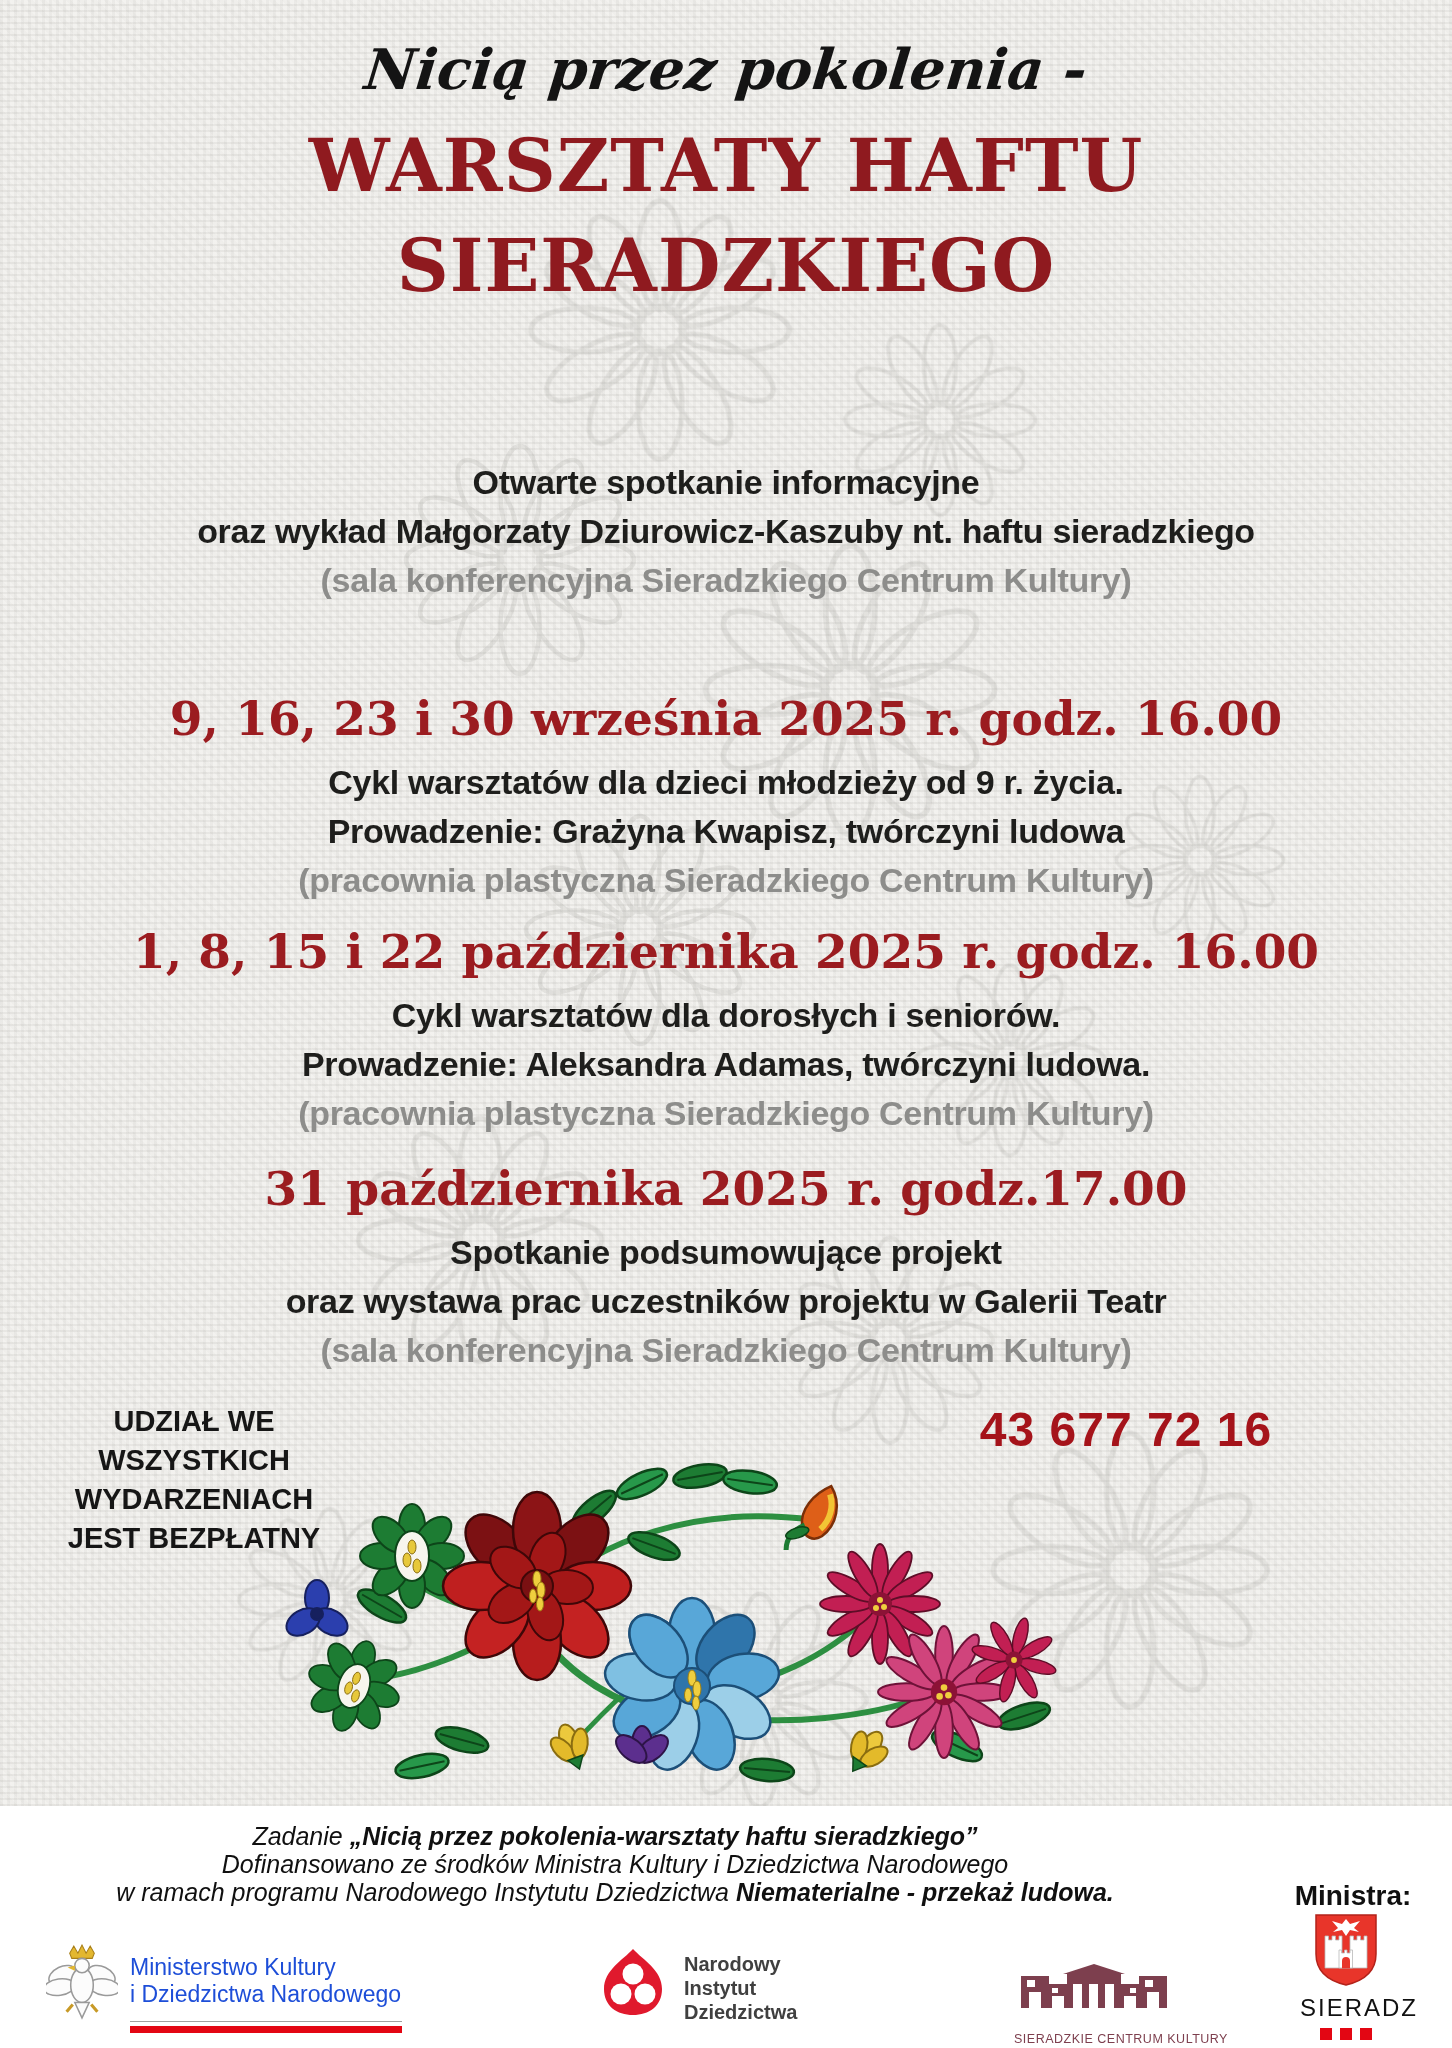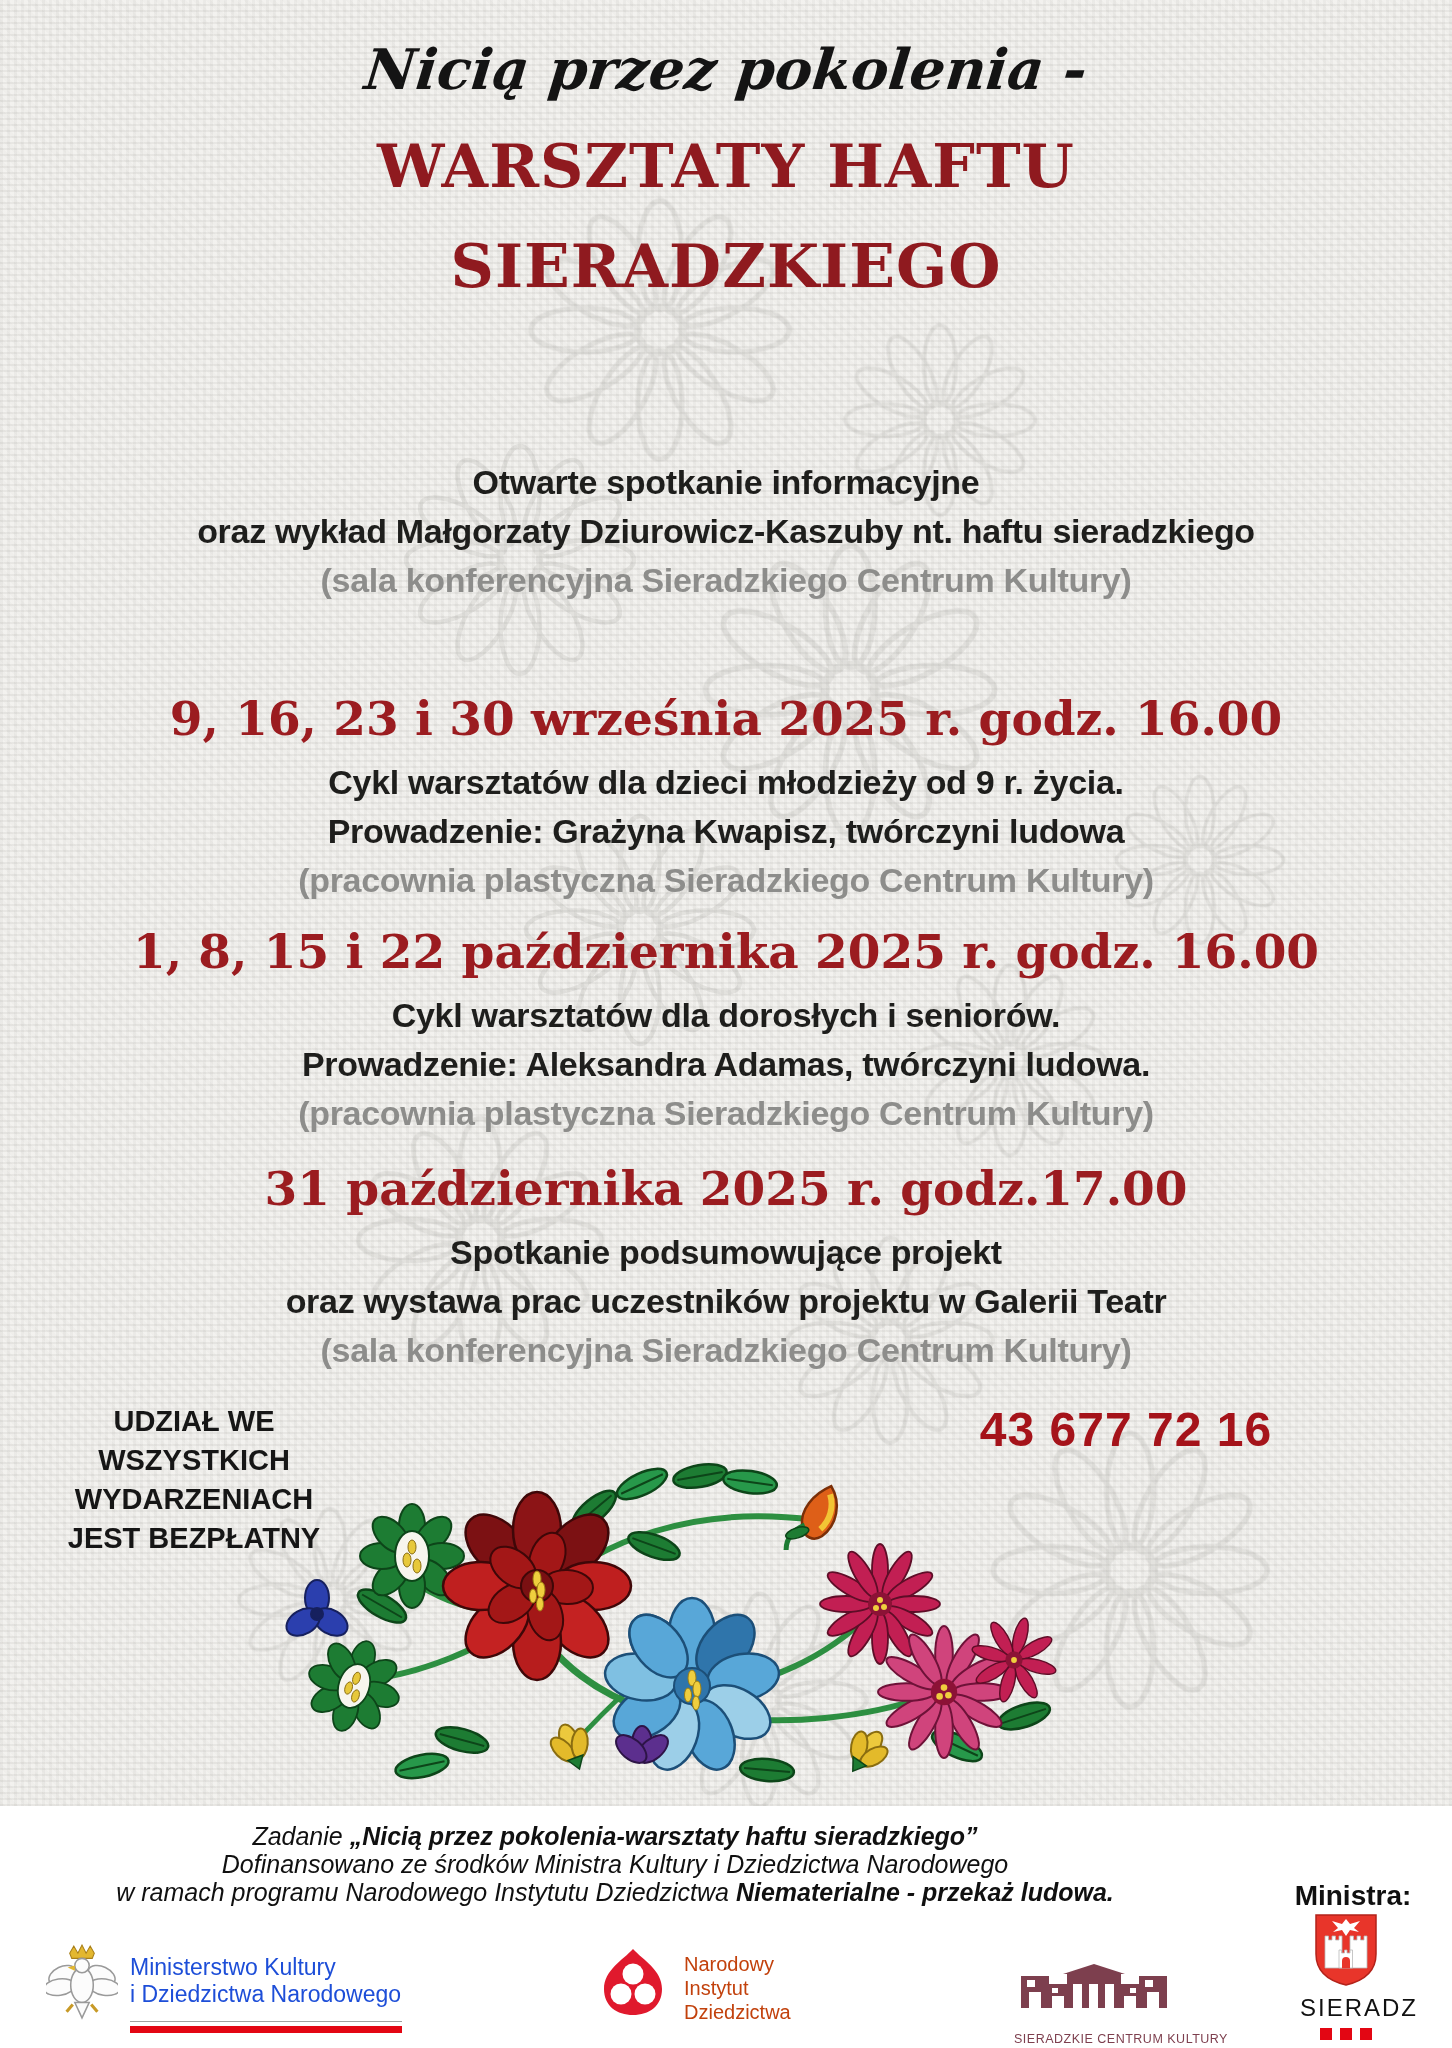--- a/index.html
+++ b/index.html
@@ -12,21 +12,21 @@
     background-image:
       repeating-linear-gradient(90deg, rgba(110,108,102,.06) 0 3px, rgba(255,255,255,0) 3px 7px),
       repeating-linear-gradient(0deg, rgba(110,108,102,.08) 0 2px, rgba(255,255,255,.05) 2px 6px),
       repeating-linear-gradient(45deg, rgba(120,118,112,.03) 0 4px, rgba(255,255,255,0) 4px 9px);}
   .wm{position:absolute;left:0;top:0;}
 
   .script-title{position:absolute;top:36px;left:0;width:100%;text-align:center;
     font-family:"DejaVu Serif",serif;font-style:italic;font-weight:700;
     font-size:56px;color:#141414;transform:skewX(-6deg);}
   .main-title{position:absolute;top:116px;left:0;width:100%;text-align:center;
-    font-family:"DejaVu Serif",serif;font-weight:700;font-size:60px;line-height:100px;
+    font-family:"DejaVu Serif",serif;font-weight:700;font-size:72px;line-height:100px;
     color:#8f1a1f;letter-spacing:1px;}
 
   .event{position:absolute;left:0;width:100%;text-align:center;}
   .event .date{font-family:"DejaVu Serif",serif;font-weight:700;font-size:47px;
     line-height:1;color:#9b1c20;margin:0 0 16px;}
   .event .bline{font-size:34px;line-height:49px;font-weight:700;color:#1e1e1c;letter-spacing:-.3px;}
   .event .vline{font-size:34px;line-height:49px;font-weight:700;color:#8d8d8b;letter-spacing:-.3px;}
   .e1{top:458px}.e2{top:695px}.e3{top:928px}.e4{top:1165px}
 
   .free-note{position:absolute;left:26px;top:1402px;width:336px;text-align:center;
@@ -41,21 +41,21 @@
   .credits{position:absolute;top:16px;left:0;width:100%;text-align:center;
     font-style:italic;font-size:25px;line-height:28px;color:#101010;}
   .credits b{font-weight:700;}
   .patronat{position:absolute;left:1278px;top:74px;width:150px;text-align:center;
     font-weight:700;font-size:28px;color:#101010;}
   .logo-min{position:absolute;left:46px;top:138px;display:flex;}
   .logo-min .txt{margin-left:12px;font-size:23px;line-height:27px;color:#1d4ed8;padding-top:10px;}
   .rule-gray{height:1px;background:#a0a0a0;margin-top:13px;width:272px;}
   .rule-red{height:7px;background:#e30613;margin-top:4px;width:272px;}
   .logo-nid{position:absolute;left:596px;top:140px;display:flex;}
-  .logo-nid .txt{margin-left:14px;font-size:20px;line-height:24px;color:#c2410c;padding-top:6px;}
+  .logo-nid .txt{margin-left:14px;font-size:20px;line-height:24px;color:#404040;padding-top:6px;font-weight:bold;}
   .logo-sck{position:absolute;left:1014px;top:156px;width:160px;text-align:center;}
   .logo-sck .cap{font-size:12.5px;letter-spacing:.5px;color:#7d3f4e;margin-top:18px;white-space:nowrap;}
   .logo-sieradz{position:absolute;left:1300px;top:106px;width:92px;text-align:center;}
   .logo-sieradz .cap{font-size:24px;letter-spacing:2px;color:#111;margin-top:2px;}
   .squares{display:flex;justify-content:center;gap:8px;margin-top:6px;}
   .squares i{width:12px;height:12px;background:#e30613;display:block;}
 </style>
 </head>
 <body>
 

